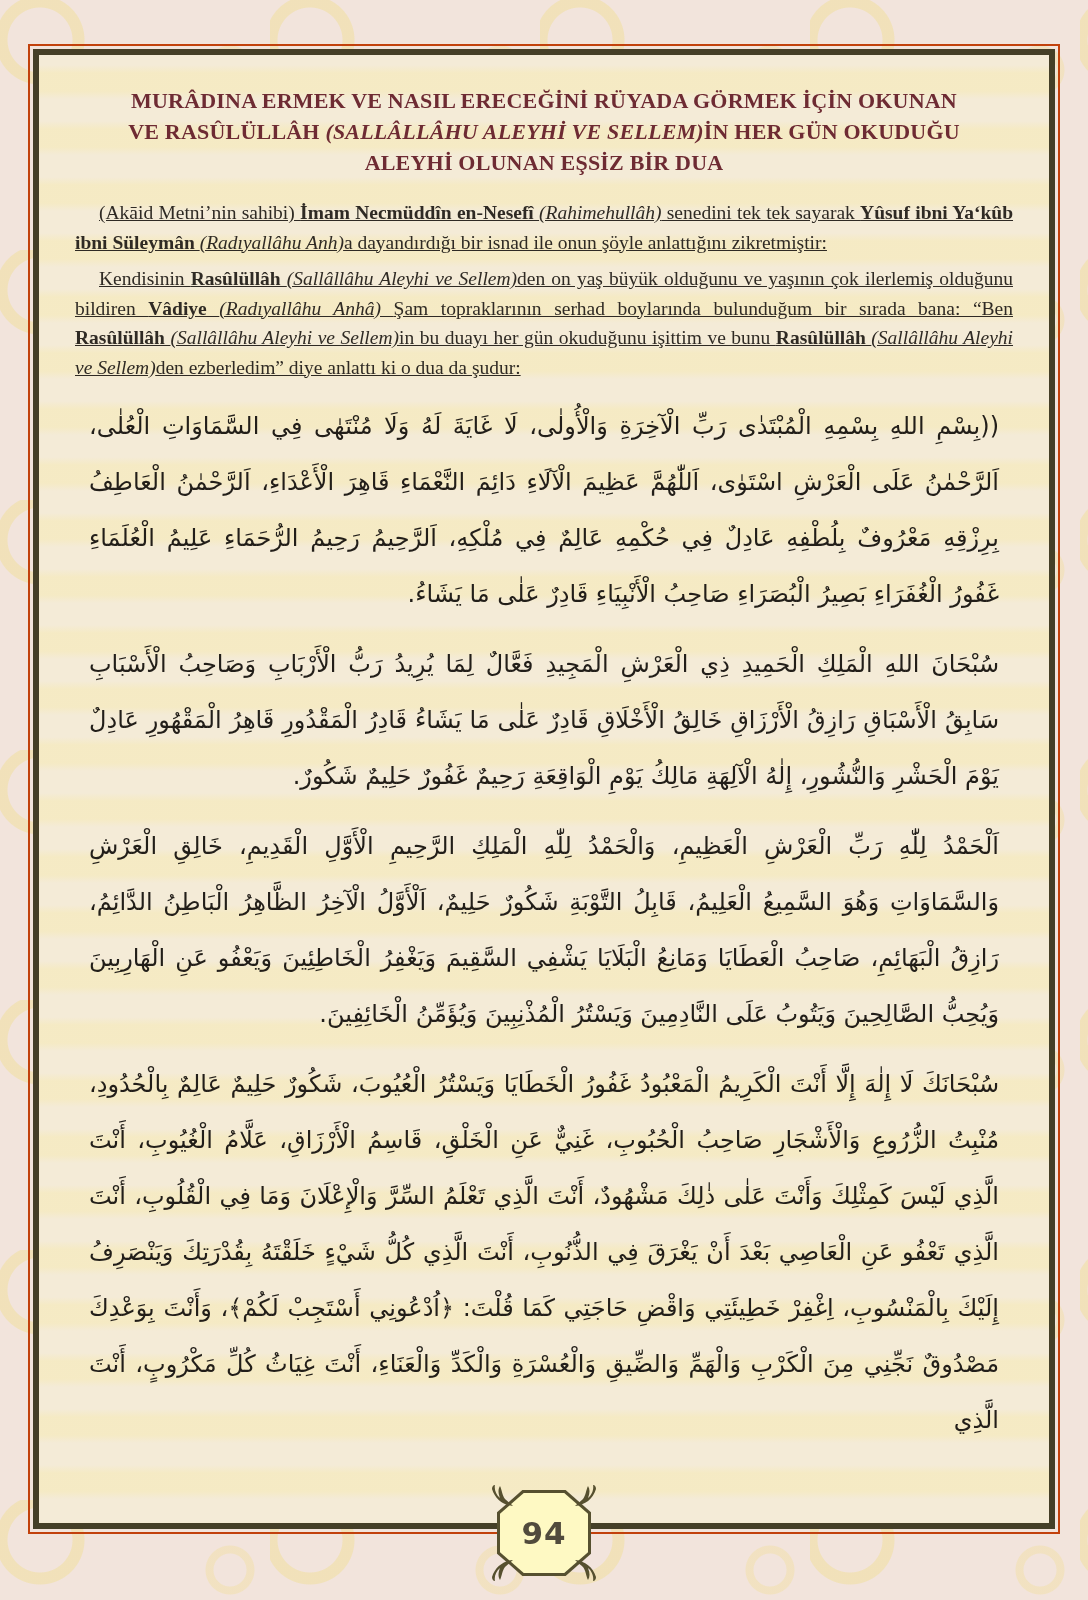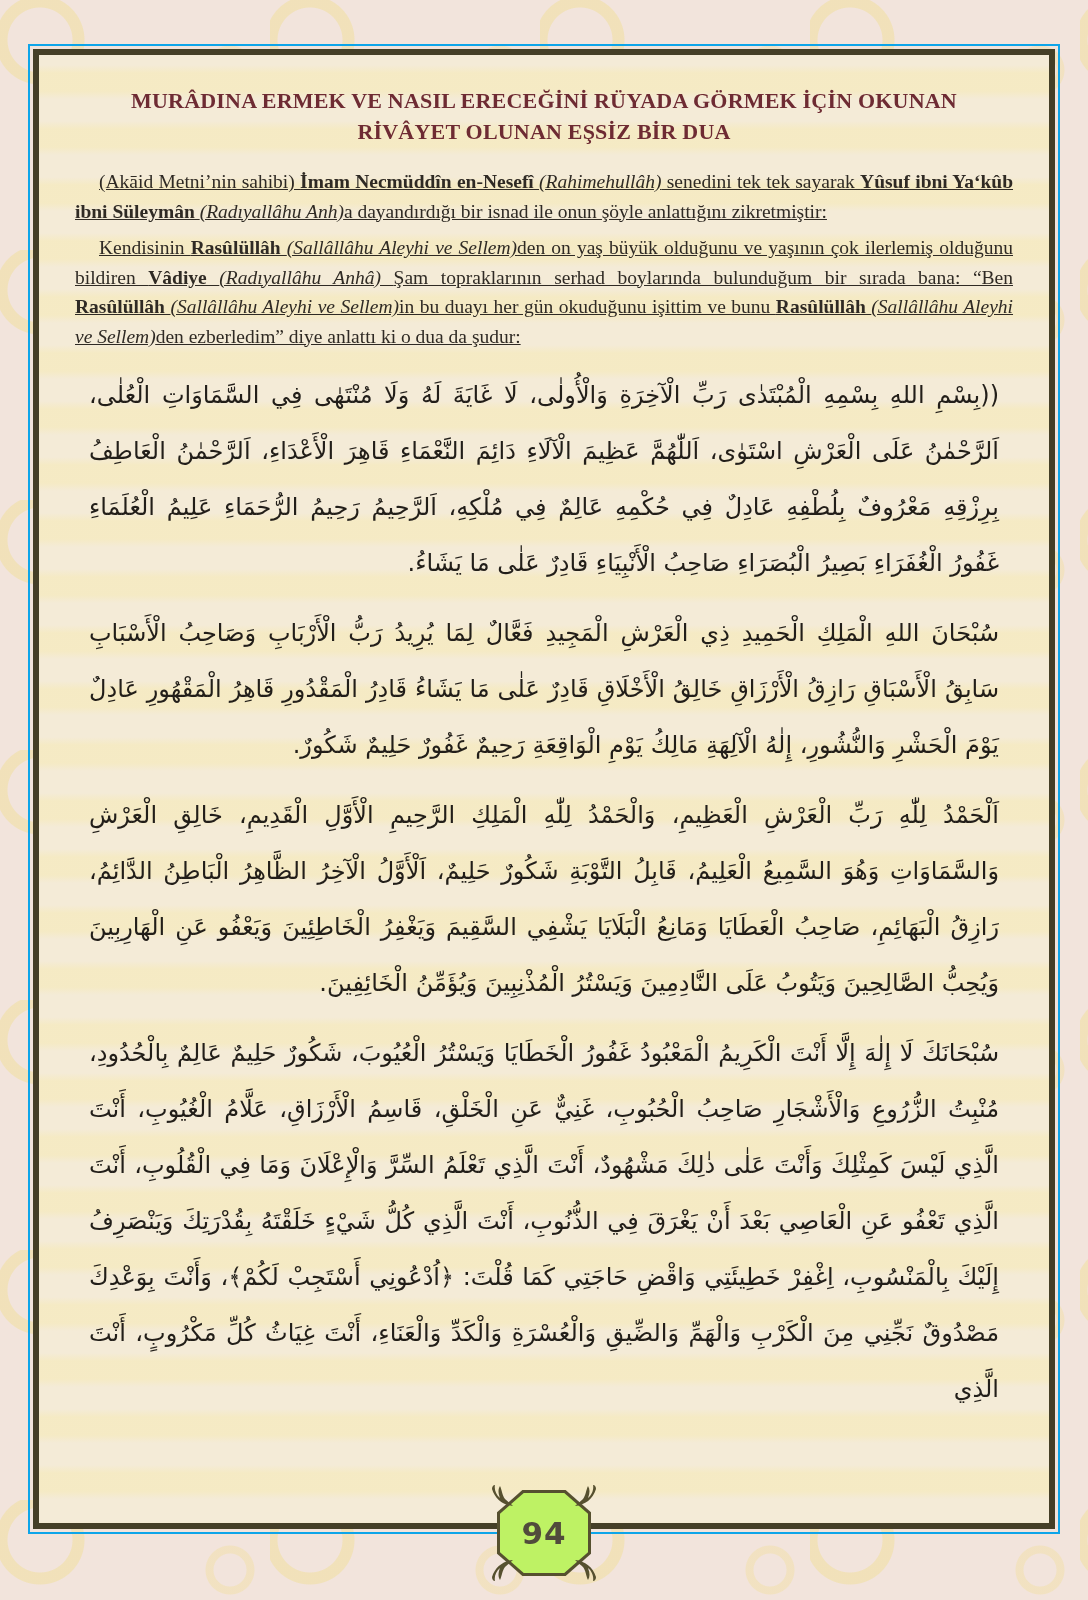--- a/index.html
+++ b/index.html
@@ -8,21 +8,21 @@
     background-color:#f2e4dc;
     background-image:
       radial-gradient(circle at 40px 40px, rgba(240,222,144,0) 32px, rgba(240,222,144,.45) 33px, rgba(240,222,144,.45) 44px, rgba(240,222,144,0) 45px),
       radial-gradient(circle at 150px 160px, rgba(240,222,144,0) 24px, rgba(240,222,144,.38) 25px, rgba(240,222,144,.38) 34px, rgba(240,222,144,0) 35px),
       radial-gradient(circle at 230px 70px, rgba(240,222,144,0) 16px, rgba(240,222,144,.35) 17px, rgba(240,222,144,.35) 24px, rgba(240,222,144,0) 25px);
     background-size:270px 250px;
     font-family:"Liberation Serif", serif;
   }
   .frame-outer{
     position:absolute;left:28px;top:44px;width:1032px;height:1490px;
-    box-sizing:border-box;border:2px solid #0ea5e9;padding:3px;
+    box-sizing:border-box;border:2px solid #c2410c;padding:3px;
   }
   .frame-inner{
     width:100%;height:100%;box-sizing:border-box;
     border:6px solid #453f27;
     background-color:#f4ebd7;
     background-image:repeating-linear-gradient(180deg,
       rgba(247,233,166,0) 0px, rgba(247,233,166,0) 10px,
       rgba(247,233,166,.38) 18px, rgba(247,233,166,.38) 36px,
       rgba(247,233,166,0) 44px, rgba(247,233,166,0) 56px);
     padding:30px 36px 0 36px;overflow:hidden;
@@ -48,21 +48,21 @@
   .dua p.continues{text-align-last:justify;}
   .badge{
     position:absolute;top:1490px;left:50%;transform:translateX(-50%);
     width:94px;height:86px;z-index:5;
   }
   .badge .oct-outer{
     position:absolute;inset:0;background:#56502f;
     clip-path:polygon(27% 0,73% 0,100% 26%,100% 74%,73% 100%,27% 100%,0 74%,0 26%);
   }
   .badge .oct-inner{
-    position:absolute;inset:3px;background:#bef264;
+    position:absolute;inset:3px;background:#fef9c3;
     clip-path:polygon(27% 0,73% 0,100% 26%,100% 74%,73% 100%,27% 100%,0 74%,0 26%);
     display:flex;align-items:center;justify-content:center;
   }
   .badge .num{
     font-family:"DejaVu Sans", sans-serif;font-size:31px;font-weight:bold;
     color:#514b3c;letter-spacing:1px;
   }
   .orn{position:absolute;width:24px;height:24px;fill:#56502f;z-index:6;}
   .orn.tl{left:-7px;top:-7px;}
   .orn.tr{right:-7px;top:-7px;transform:scaleX(-1);}
@@ -70,21 +70,22 @@
   .orn.br{right:-7px;bottom:-7px;transform:scale(-1,-1);}
 </style>
 </head>
 <body>
 
 <div class="frame-outer">
   <div class="frame-inner">
 
     <h1 class="title">
       <span class="t-line"><span class="seg-bold">MURÂDINA ERMEK VE NASIL ERECEĞİNİ RÜYADA GÖRMEK İÇİN OKUNAN</span></span>
-      <span class="t-line"><span class="seg-bold">RİVÂYET OLUNAN EŞSİZ BİR DUA</span></span>
+      <span class="t-line"><span class="seg-bold">VE RASÛLÜLLÂH </span><span class="seg-bold-italic">(SALLÂLLÂHU ALEYHİ VE SELLEM)</span><span class="seg-bold">İN HER GÜN OKUDUĞU</span></span>
+      <span class="t-line"><span class="seg-bold">ALEYHİ OLUNAN EŞSİZ BİR DUA</span></span>
     </h1>
 
     <p class="para" lang="tr"><span>(Akāid Metni’nin sahibi) </span><span class="seg-bold">İmam Necmüddîn en-Nesefî </span><span class="seg-italic">(Rahimehullâh)</span><span> senedini tek tek sayarak </span><span class="seg-bold">Yûsuf ibni Ya‘kûb ibni Süleymân </span><span class="seg-italic">(Radıyallâhu Anh)</span><span>a dayandırdığı bir isnad ile onun şöyle anlattığını zikretmiştir:</span></p>
 
     <p class="para" lang="tr"><span>Kendisinin </span><span class="seg-bold">Rasûlüllâh </span><span class="seg-italic">(Sallâllâhu Aleyhi ve Sellem)</span><span>den on yaş büyük olduğunu ve yaşının çok ilerlemiş olduğunu bildiren </span><span class="seg-bold">Vâdiye </span><span class="seg-italic">(Radıyallâhu Anhâ) </span><span>Şam topraklarının serhad boylarında bulunduğum bir sırada bana: “Ben </span><span class="seg-bold">Rasûlüllâh </span><span class="seg-italic">(Sallâllâhu Aleyhi ve Sellem)</span><span>in bu duayı her gün okuduğunu işittim ve bunu </span><span class="seg-bold">Rasûlüllâh </span><span class="seg-italic">(Sallâllâhu Aleyhi ve Sellem)</span><span>den ezberledim” diye anlattı ki o dua da şudur:</span></p>
 
     <div class="dua" lang="ar" dir="rtl">
       <p>((بِسْمِ اللهِ بِسْمِهِ الْمُبْتَدٰى رَبِّ الْآخِرَةِ وَالْأُولٰى، لَا غَايَةَ لَهُ وَلَا مُنْتَهٰى فِي السَّمَاوَاتِ الْعُلٰى، اَلرَّحْمٰنُ عَلَى الْعَرْشِ اسْتَوٰى، اَللّٰهُمَّ عَظِيمَ الْآلَاءِ دَائِمَ النَّعْمَاءِ قَاهِرَ الْأَعْدَاءِ، اَلرَّحْمٰنُ الْعَاطِفُ بِرِزْقِهِ مَعْرُوفٌ بِلُطْفِهِ عَادِلٌ فِي حُكْمِهِ عَالِمٌ فِي مُلْكِهِ، اَلرَّحِيمُ رَحِيمُ الرُّحَمَاءِ عَلِيمُ الْعُلَمَاءِ غَفُورُ الْغُفَرَاءِ بَصِيرُ الْبُصَرَاءِ صَاحِبُ الْأَنْبِيَاءِ قَادِرٌ عَلٰى مَا يَشَاءُ.</p>
       <p>سُبْحَانَ اللهِ الْمَلِكِ الْحَمِيدِ ذِي الْعَرْشِ الْمَجِيدِ فَعَّالٌ لِمَا يُرِيدُ رَبُّ الْأَرْبَابِ وَصَاحِبُ الْأَسْبَابِ سَابِقُ الْأَسْبَاقِ رَازِقُ الْأَرْزَاقِ خَالِقُ الْأَخْلَاقِ قَادِرٌ عَلٰى مَا يَشَاءُ قَادِرُ الْمَقْدُورِ قَاهِرُ الْمَقْهُورِ عَادِلٌ يَوْمَ الْحَشْرِ وَالنُّشُورِ، إِلٰهُ الْآلِهَةِ مَالِكُ يَوْمِ الْوَاقِعَةِ رَحِيمٌ غَفُورٌ حَلِيمٌ شَكُورٌ.</p>
       <p>اَلْحَمْدُ لِلّٰهِ رَبِّ الْعَرْشِ الْعَظِيمِ، وَالْحَمْدُ لِلّٰهِ الْمَلِكِ الرَّحِيمِ الْأَوَّلِ الْقَدِيمِ، خَالِقِ الْعَرْشِ وَالسَّمَاوَاتِ وَهُوَ السَّمِيعُ الْعَلِيمُ، قَابِلُ التَّوْبَةِ شَكُورٌ حَلِيمٌ، اَلْأَوَّلُ الْآخِرُ الظَّاهِرُ الْبَاطِنُ الدَّائِمُ، رَازِقُ الْبَهَائِمِ، صَاحِبُ الْعَطَايَا وَمَانِعُ الْبَلَايَا يَشْفِي السَّقِيمَ وَيَغْفِرُ الْخَاطِئِينَ وَيَعْفُو عَنِ الْهَارِبِينَ وَيُحِبُّ الصَّالِحِينَ وَيَتُوبُ عَلَى النَّادِمِينَ وَيَسْتُرُ الْمُذْنِبِينَ وَيُؤَمِّنُ الْخَائِفِينَ.</p>

